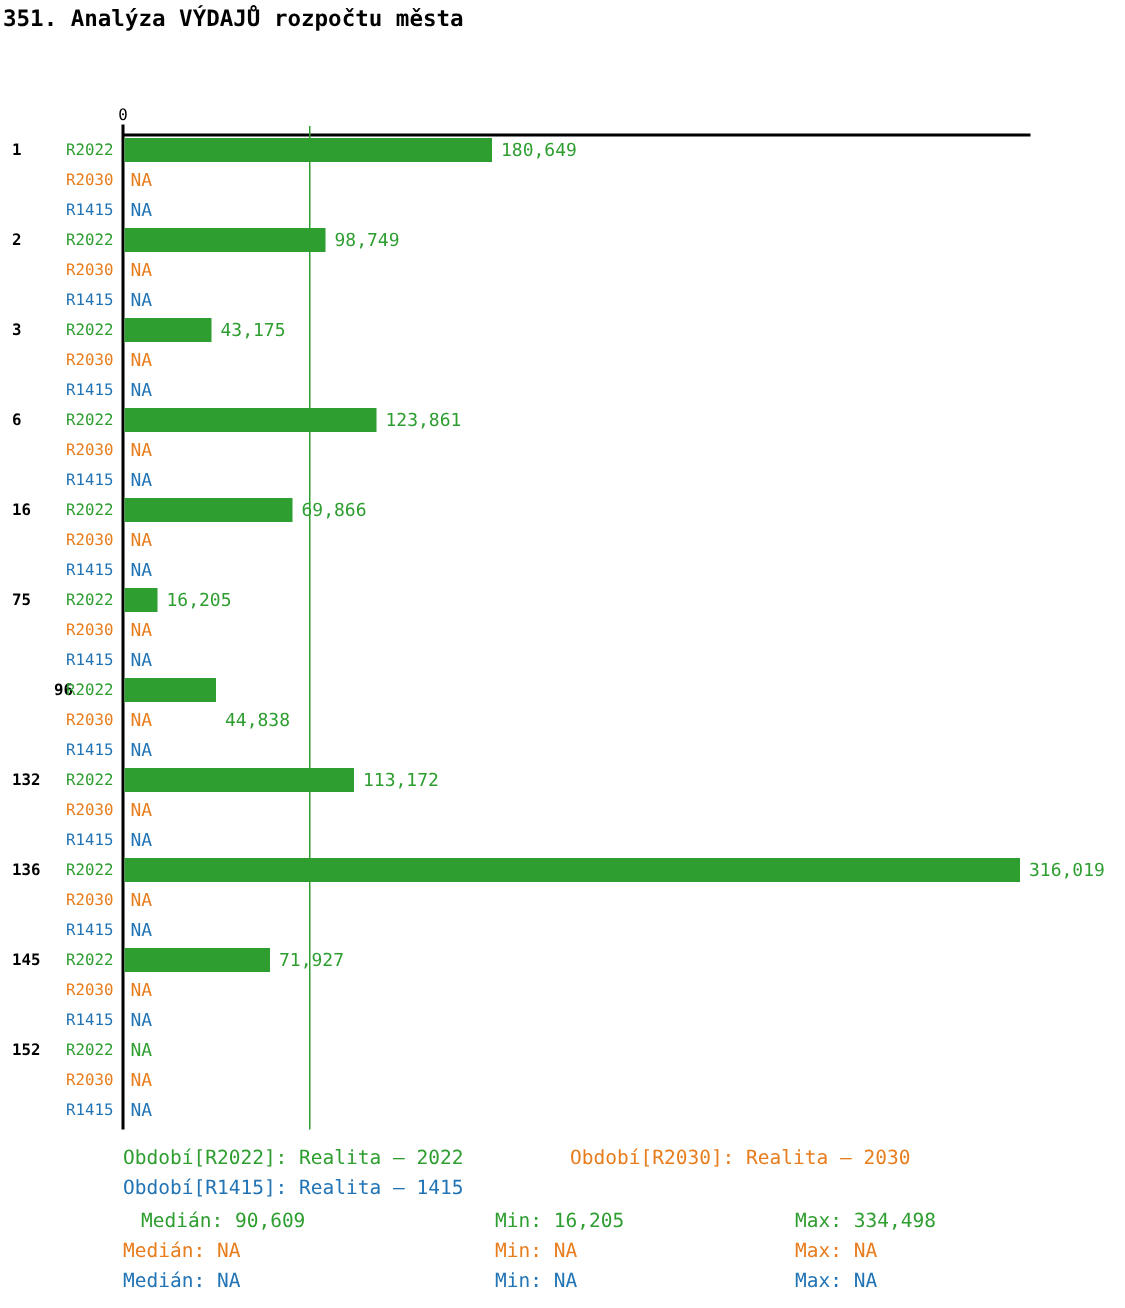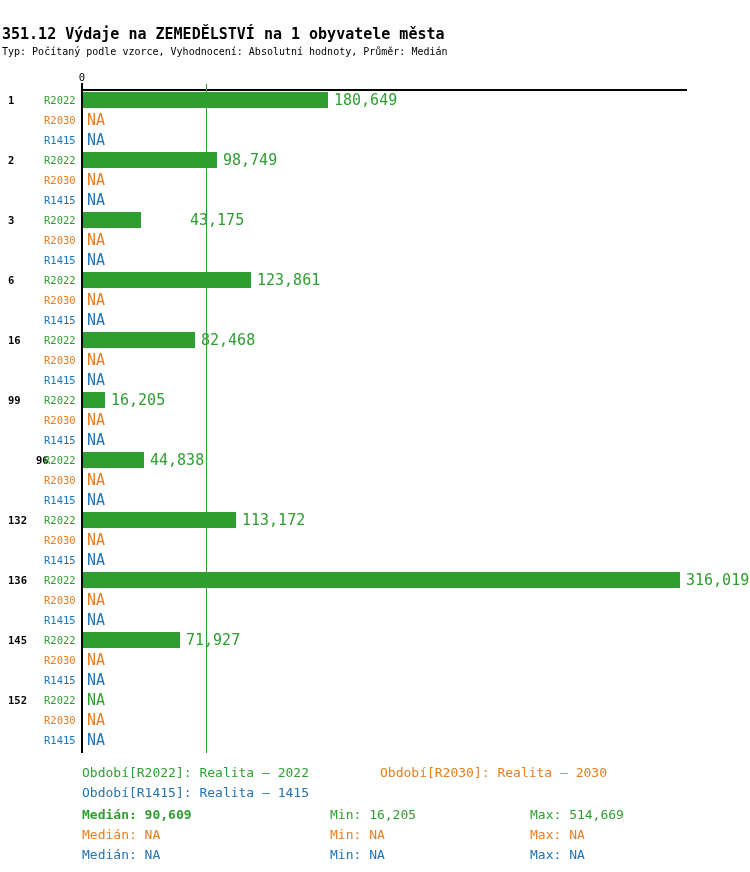--- a/index.html
+++ b/index.html
@@ -9,33 +9,32 @@
   }
   .title{position:absolute;left:2px;font-size:15px;font-weight:bold;line-height:18px;white-space:pre;}
   .meta{position:absolute;left:2px;font-size:10px;line-height:14px;white-space:pre;}
   .zero-label{position:absolute;width:14px;text-align:center;font-size:10.5px;line-height:14px;}
   .axis-top{position:absolute;background:#000;height:2px;}
   .axis-left{position:absolute;background:#000;width:2px;}
   .median-line{position:absolute;width:1px;}
   .glabel{position:absolute;font-size:10.5px;font-weight:bold;line-height:16px;white-space:pre;}
   .slabel{position:absolute;width:34px;text-align:left;font-size:10.5px;line-height:16px;white-space:pre;}
   .bar{position:absolute;height:16px;}
-  .vlabel{position:absolute;font-size:15px;line-height:16px;white-space:pre;}
+  .vlabel{position:absolute;font-size:12px;line-height:16px;white-space:pre;}
   .ltext{position:absolute;font-size:13px;line-height:14px;white-space:pre;}
   .c-R2022{color:var(--c-R2022);}
   .c-R2030{color:var(--c-R2030);}
   .c-R1415{color:var(--c-R1415);}
 </style>
 </head>
 <body>
 
 <div id="screen">
 
-  <div class="title" style="top:25px;">351.12 Výdaje na ZEMEDĚLSTVÍ na 1 obyvatele města</div>
-  <div class="meta" style="top:45px;">Typ: Počítaný podle vzorce, Vyhodnocení: Absolutní hodnoty, Průměr: Medián</div>
+  <div class="title" style="top:3px;">351. Analýza VÝDAJŮ rozpočtu města</div>
 
   <div class="zero-label" style="left:75px;top:70px;">0</div>
   <div class="axis-top" style="left:82px;top:89px;width:605px;"></div>
   <div class="axis-left" style="left:81px;top:83px;height:670px;"></div>
   <div class="median-line" id="median-line" style="top: 84px; height: 669px; background: rgb(46, 158, 48); left: 206px;"></div>
 
   <div id="chart-rows">
       <div class="glabel" style="left: 8px; top: 92px;">1</div>
       <div class="slabel c-R2022" style="left: 44px; top: 92px;">R2022</div>
       <div class="bar" style="left: 83px; top: 92px; width: 245px; background: rgb(46, 158, 48);"></div>
@@ -48,53 +47,53 @@
       <div class="slabel c-R2022" style="left: 44px; top: 152px;">R2022</div>
       <div class="bar" style="left: 83px; top: 152px; width: 134px; background: rgb(46, 158, 48);"></div>
       <div class="vlabel c-R2022" style="left: 223px; top: 152px;">98,749</div>
       <div class="slabel c-R2030" style="left: 44px; top: 172px;">R2030</div>
       <div class="vlabel c-R2030" style="left: 87px; top: 172px;">NA</div>
       <div class="slabel c-R1415" style="left: 44px; top: 192px;">R1415</div>
       <div class="vlabel c-R1415" style="left: 87px; top: 192px;">NA</div>
       <div class="glabel" style="left: 8px; top: 212px;">3</div>
       <div class="slabel c-R2022" style="left: 44px; top: 212px;">R2022</div>
       <div class="bar" style="left: 83px; top: 212px; width: 58px; background: rgb(46, 158, 48);"></div>
-      <div class="vlabel c-R2022" style="left: 147px; top: 212px; margin-left: 43px;">43,175</div>
+      <div class="vlabel c-R2022" style="left: 147px; top: 212px;">43,175</div>
       <div class="slabel c-R2030" style="left: 44px; top: 232px;">R2030</div>
       <div class="vlabel c-R2030" style="left: 87px; top: 232px;">NA</div>
       <div class="slabel c-R1415" style="left: 44px; top: 252px;">R1415</div>
       <div class="vlabel c-R1415" style="left: 87px; top: 252px;">NA</div>
       <div class="glabel" style="left: 8px; top: 272px;">6</div>
       <div class="slabel c-R2022" style="left: 44px; top: 272px;">R2022</div>
       <div class="bar" style="left: 83px; top: 272px; width: 168px; background: rgb(46, 158, 48);"></div>
       <div class="vlabel c-R2022" style="left: 257px; top: 272px;">123,861</div>
       <div class="slabel c-R2030" style="left: 44px; top: 292px;">R2030</div>
       <div class="vlabel c-R2030" style="left: 87px; top: 292px;">NA</div>
       <div class="slabel c-R1415" style="left: 44px; top: 312px;">R1415</div>
       <div class="vlabel c-R1415" style="left: 87px; top: 312px;">NA</div>
       <div class="glabel" style="left: 8px; top: 332px;">16</div>
       <div class="slabel c-R2022" style="left: 44px; top: 332px;">R2022</div>
       <div class="bar" style="left: 83px; top: 332px; width: 112px; background: rgb(46, 158, 48);"></div>
-      <div class="vlabel c-R2022" style="left: 201px; top: 332px;">82,468</div>
+      <div class="vlabel c-R2022" style="left: 201px; top: 332px;">69,866</div>
       <div class="slabel c-R2030" style="left: 44px; top: 352px;">R2030</div>
       <div class="vlabel c-R2030" style="left: 87px; top: 352px;">NA</div>
       <div class="slabel c-R1415" style="left: 44px; top: 372px;">R1415</div>
       <div class="vlabel c-R1415" style="left: 87px; top: 372px;">NA</div>
-      <div class="glabel" style="left: 8px; top: 392px;">99</div>
+      <div class="glabel" style="left: 8px; top: 392px;">75</div>
       <div class="slabel c-R2022" style="left: 44px; top: 392px;">R2022</div>
       <div class="bar" style="left: 83px; top: 392px; width: 22px; background: rgb(46, 158, 48);"></div>
       <div class="vlabel c-R2022" style="left: 111px; top: 392px; text-align: center;">16,205</div>
       <div class="slabel c-R2030" style="left: 44px; top: 412px;">R2030</div>
       <div class="vlabel c-R2030" style="left: 87px; top: 412px;">NA</div>
       <div class="slabel c-R1415" style="left: 44px; top: 432px;">R1415</div>
       <div class="vlabel c-R1415" style="left: 87px; top: 432px;">NA</div>
       <div class="glabel" style="left: 8px; top: 452px; margin-left: 28px;">96</div>
       <div class="slabel c-R2022" style="left: 44px; top: 452px;">R2022</div>
       <div class="bar" style="left: 83px; top: 452px; width: 61px; background: rgb(46, 158, 48);"></div>
-      <div class="vlabel c-R2022" style="left: 150px; top: 452px;">44,838</div>
+      <div class="vlabel c-R2022" style="left: 150px; top: 472px;">44,838</div>
       <div class="slabel c-R2030" style="left: 44px; top: 472px;">R2030</div>
       <div class="vlabel c-R2030" style="left: 87px; top: 472px;">NA</div>
       <div class="slabel c-R1415" style="left: 44px; top: 492px;">R1415</div>
       <div class="vlabel c-R1415" style="left: 87px; top: 492px;">NA</div>
       <div class="glabel" style="left: 8px; top: 512px;">132</div>
       <div class="slabel c-R2022" style="left: 44px; top: 512px;">R2022</div>
       <div class="bar" style="left: 83px; top: 512px; width: 153px; background: rgb(46, 158, 48);"></div>
       <div class="vlabel c-R2022" style="left: 242px; top: 512px;">113,172</div>
       <div class="slabel c-R2030" style="left: 44px; top: 532px;">R2030</div>
       <div class="vlabel c-R2030" style="left: 87px; top: 532px;">NA</div>
@@ -122,23 +121,23 @@
       <div class="slabel c-R2030" style="left: 44px; top: 712px;">R2030</div>
       <div class="vlabel c-R2030" style="left: 87px; top: 712px;">NA</div>
       <div class="slabel c-R1415" style="left: 44px; top: 732px;">R1415</div>
       <div class="vlabel c-R1415" style="left: 87px; top: 732px;">NA</div>
     </div>
 
   <div class="ltext c-R2022" style="left:82px;top:766px;">Období[R2022]: Realita – 2022</div>
   <div class="ltext c-R2030" style="left:380px;top:766px;">Období[R2030]: Realita – 2030</div>
   <div class="ltext c-R1415" style="left:82px;top:786px;">Období[R1415]: Realita – 1415</div>
 
-  <div class="ltext c-R2022" style="left:82px;top:808px;font-weight:bold;">Medián: 90,609</div>
+  <div class="ltext c-R2022" style="left:94px;top:808px;">Medián: 90,609</div>
   <div class="ltext c-R2022" style="left:330px;top:808px;">Min: 16,205</div>
-  <div class="ltext c-R2022" style="left:530px;top:808px;">Max: 514,669</div>
+  <div class="ltext c-R2022" style="left:530px;top:808px;">Max: 334,498</div>
 
   <div class="ltext c-R2030" style="left:82px;top:828px;">Medián: NA</div>
   <div class="ltext c-R2030" style="left:330px;top:828px;">Min: NA</div>
   <div class="ltext c-R2030" style="left:530px;top:828px;">Max: NA</div>
 
   <div class="ltext c-R1415" style="left:82px;top:848px;">Medián: NA</div>
   <div class="ltext c-R1415" style="left:330px;top:848px;">Min: NA</div>
   <div class="ltext c-R1415" style="left:530px;top:848px;">Max: NA</div>
 
 </div>

